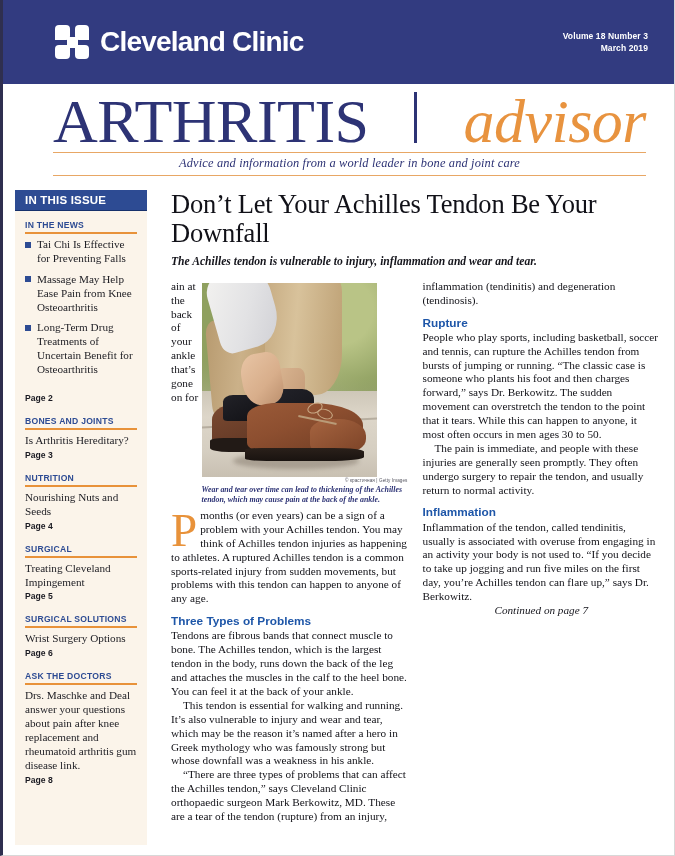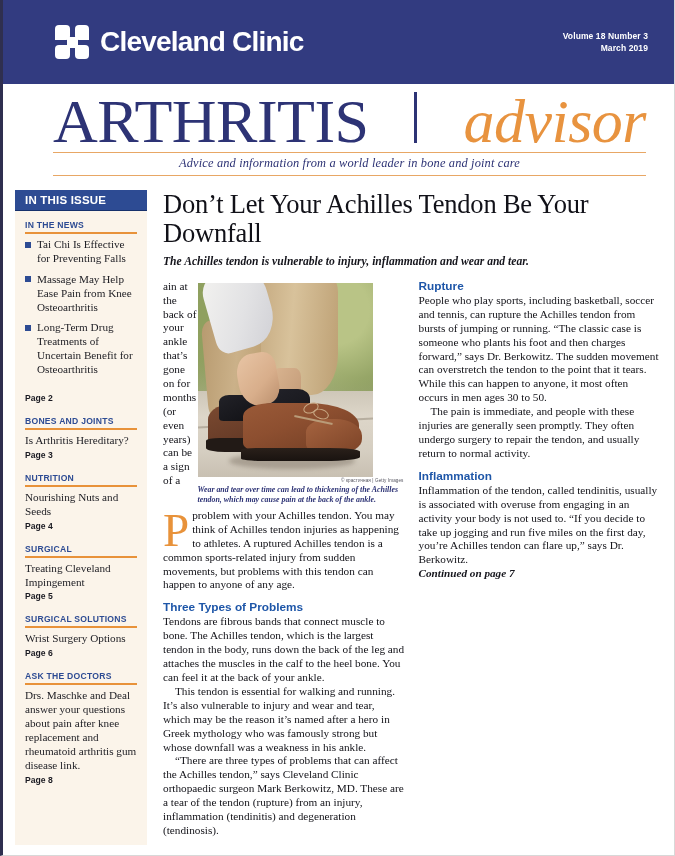--- a/index.html
+++ b/index.html
@@ -135,21 +135,21 @@
     font-style: italic;
     font-size: 12.4px;
     color: #2d3375;
     letter-spacing: 0.15px;
   }
 
   
   .content {
     display: flex;
     padding: 14px 14px 0 12px;
-    gap: 0;
+    gap: 8px;
   }
 
   
   .sidebar {
     width: 132px;
     flex: 0 0 132px;
     background: #fbf4ea;
     padding-bottom: 14px;
   }
   .sidebar-head {
@@ -260,25 +260,24 @@
     color: #e8923a;
     padding: 3px 3px 0 0;
     font-weight: normal;
   }
   .cols p.dropcap { text-indent: 0; }
 
   .continued {
     font-family: "Liberation Serif", serif;
     font-style: italic;
     font-size: 11.2px;
-    text-align: left;
+    text-align: center;
     color: #15151c;
     margin-top: 4px;
     text-indent: 0 !important;
-    font-weight: bold;
   }
 
   
   .figure {
     float: right;
     width: 207px;
     margin: 3px 0 3px 9px;
     shape-outside: border-box;
   }
   .photo {

